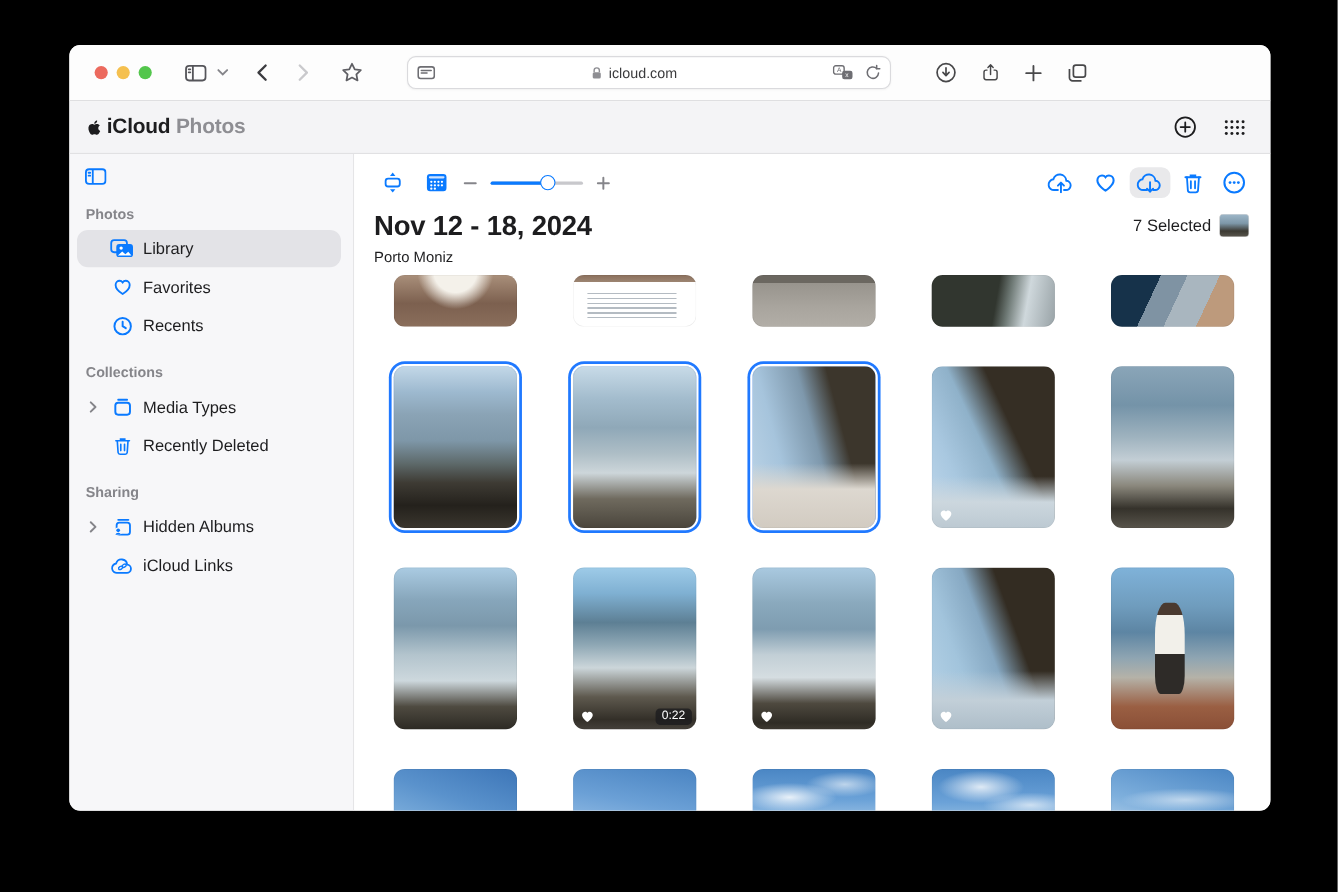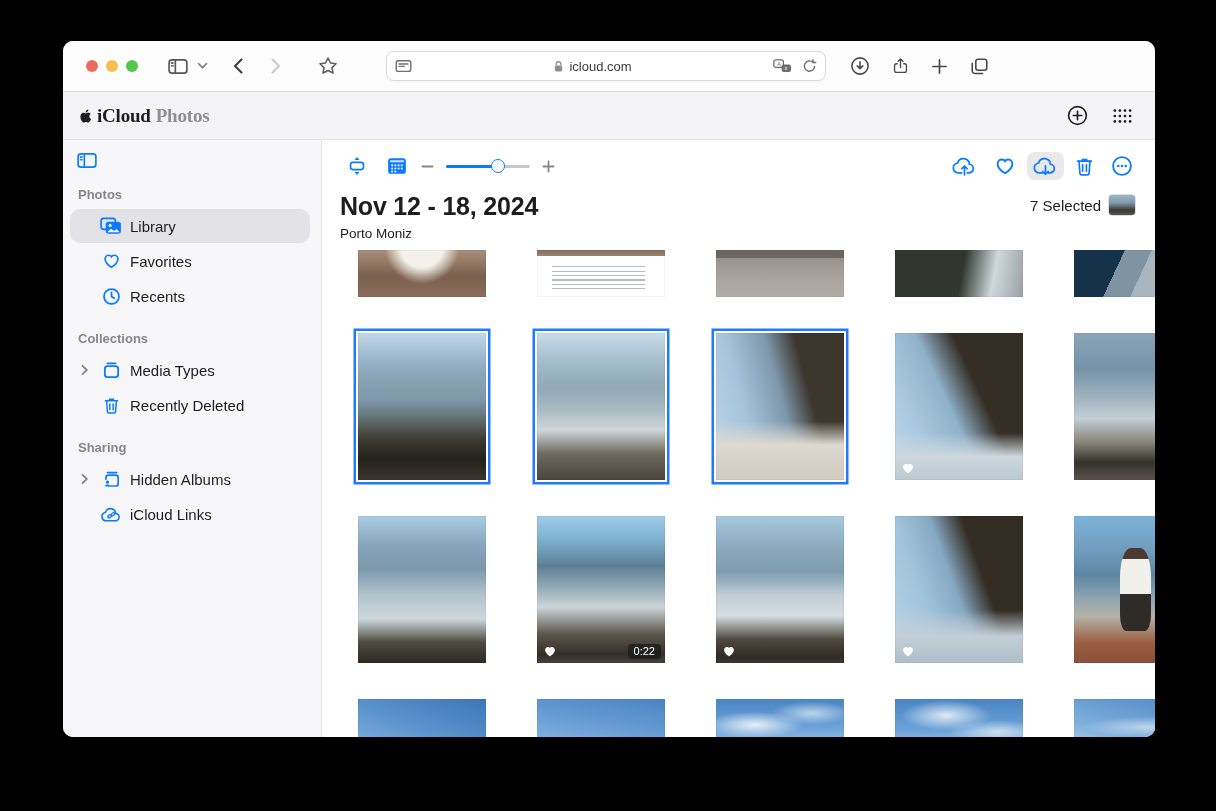--- a/index.html
+++ b/index.html
@@ -19,32 +19,32 @@
   .browser-toolbar {
     height:51px; flex:none; background:#fdfdfd; border-bottom:1px solid #dcdcde;
     display:flex; align-items:center; padding:0 0 0 23px;
   }
   .traffic { display:flex; gap:8px; margin-right:30px; }
   .tl { width:12px; height:12px; border-radius:50%; display:inline-block; }
   .tl.red{background:#ec6a5e}.tl.yellow{background:#f5c04f}.tl.green{background:#53c64c}
   .tb-btn { background:none; border:none; padding:0; display:flex; align-items:center; justify-content:center; cursor:default; }
   .tb-btn + .tb-btn { margin-left:14px; }
   .url-field {
-    width:440px; height:30px; margin-left:auto; margin-right:0;
+    width:440px; height:30px; margin-left:auto; margin-right:16px;
     background:#fff; border:1px solid #dadadd; border-radius:8px;
     display:flex; align-items:center; padding:0 8px; box-shadow:0 .5px 2px rgba(0,0,0,.05);
   }
   .url-center { flex:1; display:flex; align-items:center; justify-content:center; gap:5px; font-size:13px; color:#3a3a3c; }
   .url-right { display:flex; align-items:center; gap:10px; }
   .after-url { display:flex; align-items:center; gap:22px; margin-left:24px; padding-right:166px; }
   .star-btn { margin-right:12px; margin-left:0; }
   
   .app-header {
     height:48px; flex:none; background:#f4f4f6; border-bottom:1px solid #e1e1e3;
-    display:flex; align-items:center; padding:0 22px 0 15px;font-family:Liberation Serif, serif;
+    display:flex; align-items:center; padding:0 22px 0 15px;
   }
   .brand { display:flex; align-items:center; font-size:19px; font-weight:700; letter-spacing:-.2px; }
   .brand .b1 { color:#1d1d1f; margin-left:3px; }
   .brand .b2 { color:#8e8e93; margin-left:5px; }
   .header-actions { margin-left:auto; display:flex; align-items:center; gap:24px; }
   
   .app-body { flex:1; display:flex; min-height:0; }
   .sidebar { width:259px; flex:none; background:#f7f7f9; border-right:1px solid #e3e3e5; padding-top:12px; overflow:hidden; }
   .side-toggle { margin:0 0 2px 14px; background:none; border:none; padding:0; display:flex; }
   .section-title { font-size:13px; font-weight:700; color:#85858a; margin:18px 0 7px 15px; }
@@ -67,21 +67,21 @@
   .date-row { flex:none; height:58px; display:flex; align-items:flex-start; padding:8px 20px 0 18px; }
   .date-title { font-size:25px; font-weight:700; margin:0; letter-spacing:-.2px; }
   .location { font-size:13.5px; margin-top:5px; }
   .date-right { margin-left:auto; display:flex; align-items:center; gap:8px; margin-top:3px; font-size:15px; }
   .sel-thumb { width:26px; height:20px; border-radius:3px; flex:none;
     background:linear-gradient(180deg,#9db6c8 0%,#7e98a9 40%,#3c3a33 75%,#57544b 100%);
     box-shadow:0 0 0 .5px rgba(0,0,0,.25); }
   
   .photo-grid { padding:8px 0 0 36px; }
   .grid-row { display:flex; gap:51px; margin-bottom:36px; }
-  .photo { width:128px; height:100%; flex:none; border-radius:0; position:relative;
+  .photo { width:112px; height:100%; flex:none; border-radius:10px; position:relative;
     box-shadow:inset 0 0 0 .5px rgba(0,0,0,.08); }
   .photo.selected { box-shadow:inset 0 0 0 .5px rgba(0,0,0,.08), 0 0 0 2px #fff, 0 0 0 4.5px #2079ff; }
   .fav { position:absolute; left:6px; bottom:5px; display:flex; }
   .dur { position:absolute; right:4px; bottom:4px; background:rgba(28,28,30,.8); color:#fff;
     font-size:11px; line-height:15px; padding:0 6px; border-radius:4px; }
   
   .r1c1{background:radial-gradient(circle at 50% -8%, #f4f1ea 0 26%, rgba(0,0,0,0) 46%),linear-gradient(180deg,#a98f7a 0%,#7c604f 55%,#8a6e5b 100%);}
   .r1c2{background:linear-gradient(180deg,#8a6f5c 0%,#9c8471 13%,#fff 13%);}
   .r1c2::after{content:""; position:absolute; left:12%; right:16%; top:34%; bottom:10%;
     background:repeating-linear-gradient(180deg,#b4bbc2 0 1px, rgba(0,0,0,0) 1px 4.5px);}

